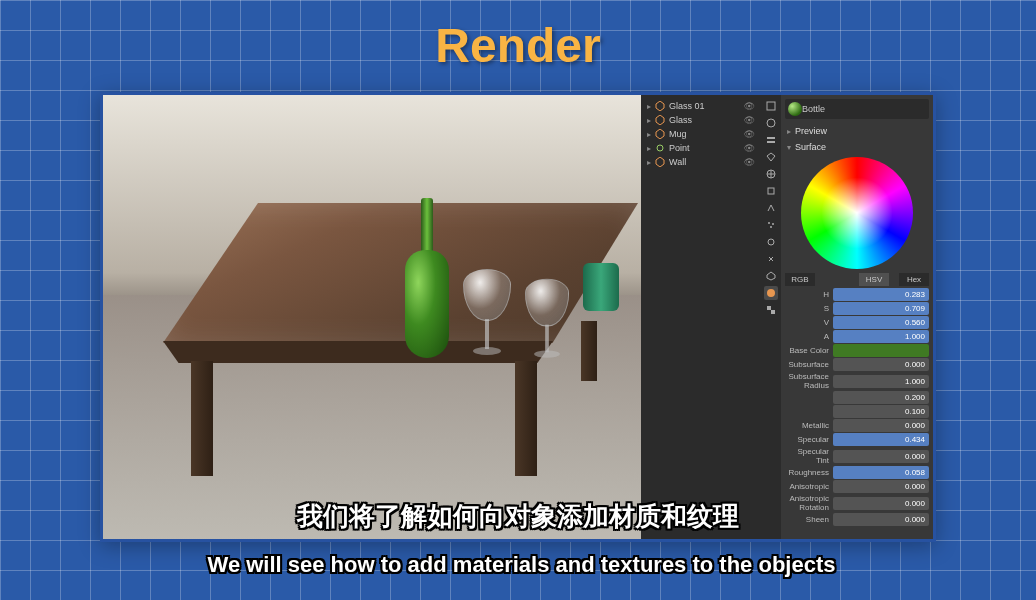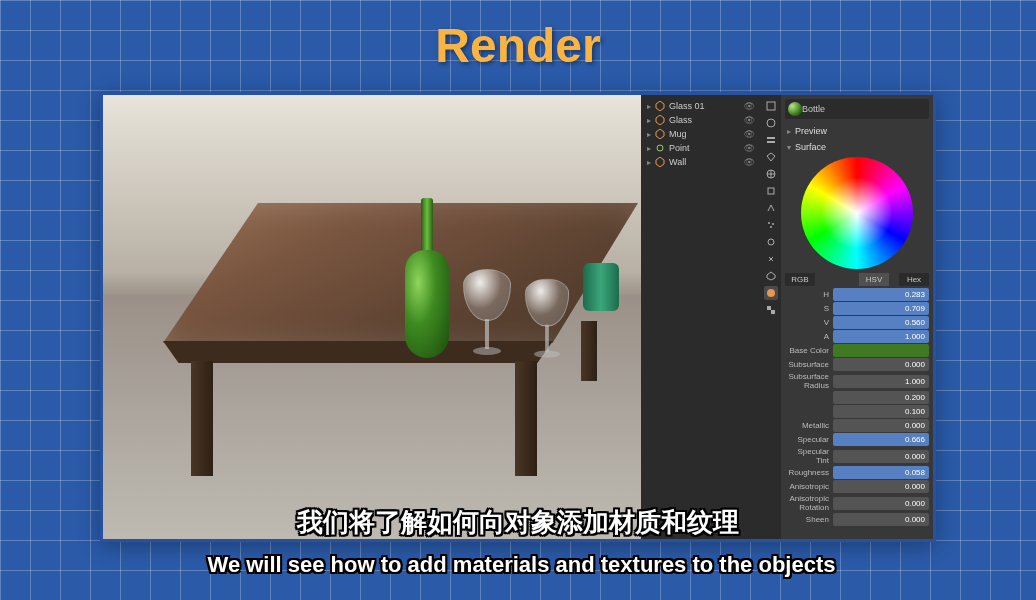--- a/index.html
+++ b/index.html
@@ -129,21 +129,21 @@
 .slider .lab { width:48px; text-align:right; padding-right:4px; font-size:8px; color:#bbb; }
 .slider .bar { flex:1; height:13px; background:#5680c2; color:#fff; font-size:8px;
   display:flex; align-items:center; justify-content:flex-end; padding:0 4px; border-radius:2px; }
 .slider .bar.dark { background:#545454; }
 .swatch { flex:1; height:13px; border-radius:2px; }
 .subtitle-wrap {
   position:absolute; left:0; right:0; bottom:22px; text-align:center;
 }
 .sub1 { font-size:26px; font-weight:700; color:#fff;
   text-shadow: -2px 0 #000, 2px 0 #000, 0 -2px #000, 0 2px #000, -2px -2px #000, 2px 2px #000, -2px 2px #000, 2px -2px #000;
-  margin-bottom:12px;
+  margin-bottom:18px;
 }
 .sub2 { font-size:22px; font-weight:700; color:#fff;
   text-shadow: -2px 0 #000, 2px 0 #000, 0 -2px #000, 0 2px #000, -2px -2px #000, 2px 2px #000, -2px 2px #000, 2px -2px #000;
   padding-left: 7px;
 }
 </style>
 </head>
 <body>
 
 <div class="title">Render</div>
@@ -350,21 +350,21 @@
           <div class="slider">
             <div class="lab"></div>
             <div class="bar dark">0.100</div>
           </div>
           <div class="slider">
             <div class="lab">Metallic</div>
             <div class="bar dark">0.000</div>
           </div>
           <div class="slider">
             <div class="lab">Specular</div>
-            <div class="bar">0.666</div>
+            <div class="bar">0.434</div>
           </div>
           <div class="slider">
             <div class="lab">Specular Tint</div>
             <div class="bar dark">0.000</div>
           </div>
           <div class="slider">
             <div class="lab">Roughness</div>
             <div class="bar">0.058</div>
           </div>
           <div class="slider">

